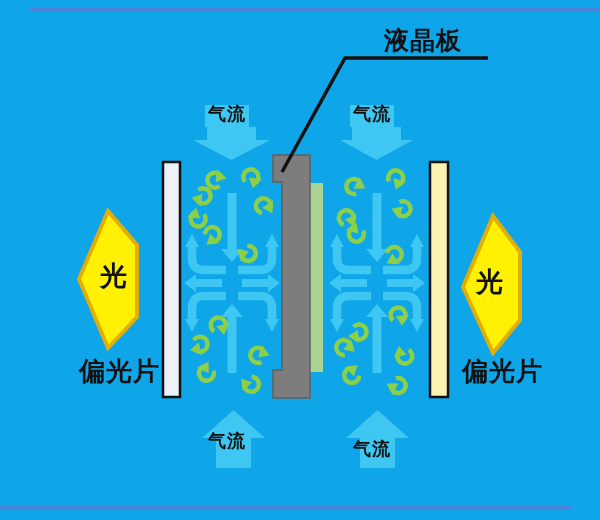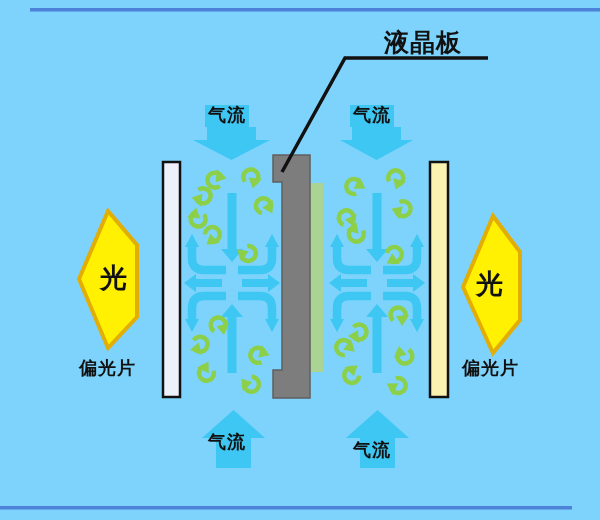--- a/index.html
+++ b/index.html
@@ -1,31 +1,31 @@
 <!DOCTYPE html>
 <html style="--cyan: #3dc7f2; --green: #8ccf49; --green_panel: #aad494; --gray_panel: #7d7d7d; --yellow: #fff101; --yellow_border: #e2ae05; --polarizer_left: #edf1fa; --polarizer_right: #faf3b0; --edge_line: #4c82d8; --text: #111111;"><head>
 <meta charset="utf-8">
 <style>
   html,body{margin:0;padding:0;background:#fff;}
-  .stage{position:relative;width:600px;height:520px;background:#7dd3fc;overflow:hidden;
-         font-family:Liberation Serif, serif;}
+  .stage{position:relative;width:600px;height:520px;background:#0ea5e9;overflow:hidden;
+         font-family:Liberation Mono, monospace;}
   .stage svg{position:absolute;left:0;top:0;}
   .lbl{position:absolute;color:var(--text,#111);font-weight:700;white-space:nowrap;
        letter-spacing:1px;line-height:1.1;}
   .lbl-lcd{left:384px;top:29px;font-size:25px;}
   .badge{background:var(--cyan);padding:1px 3px;}
   .lbl-af{font-size:18px;}
   .af-tl{left:205px;top:105px;}
   .af-tr{left:350px;top:105px;}
   .af-bl{left:208px;top:433px;}
   .af-br{left:353px;top:441px;}
   .lbl-light{font-size:27px;}
   .light-l{left:100px;top:264px;}
   .light-r{left:476px;top:270px;}
-  .lbl-pol{font-size:18px;}
+  .lbl-pol{font-size:26px;}
   .pol-l{left:79px;top:359px;}
   .pol-r{left:462px;top:359px;}
   
   .f-cyan{fill:var(--cyan);}
   .k-cyan{stroke:var(--cyan);fill:none;stroke-width:8.5;}
   .k-green{stroke:var(--green);fill:none;stroke-width:4.5;}
   .f-green{fill:var(--green);}
   .f-edge{fill:var(--edge_line);}
   .f-grayp{fill:var(--gray_panel);stroke:#5f5f5f;stroke-width:1.5;}
   .f-greenp{fill:var(--green_panel);}

